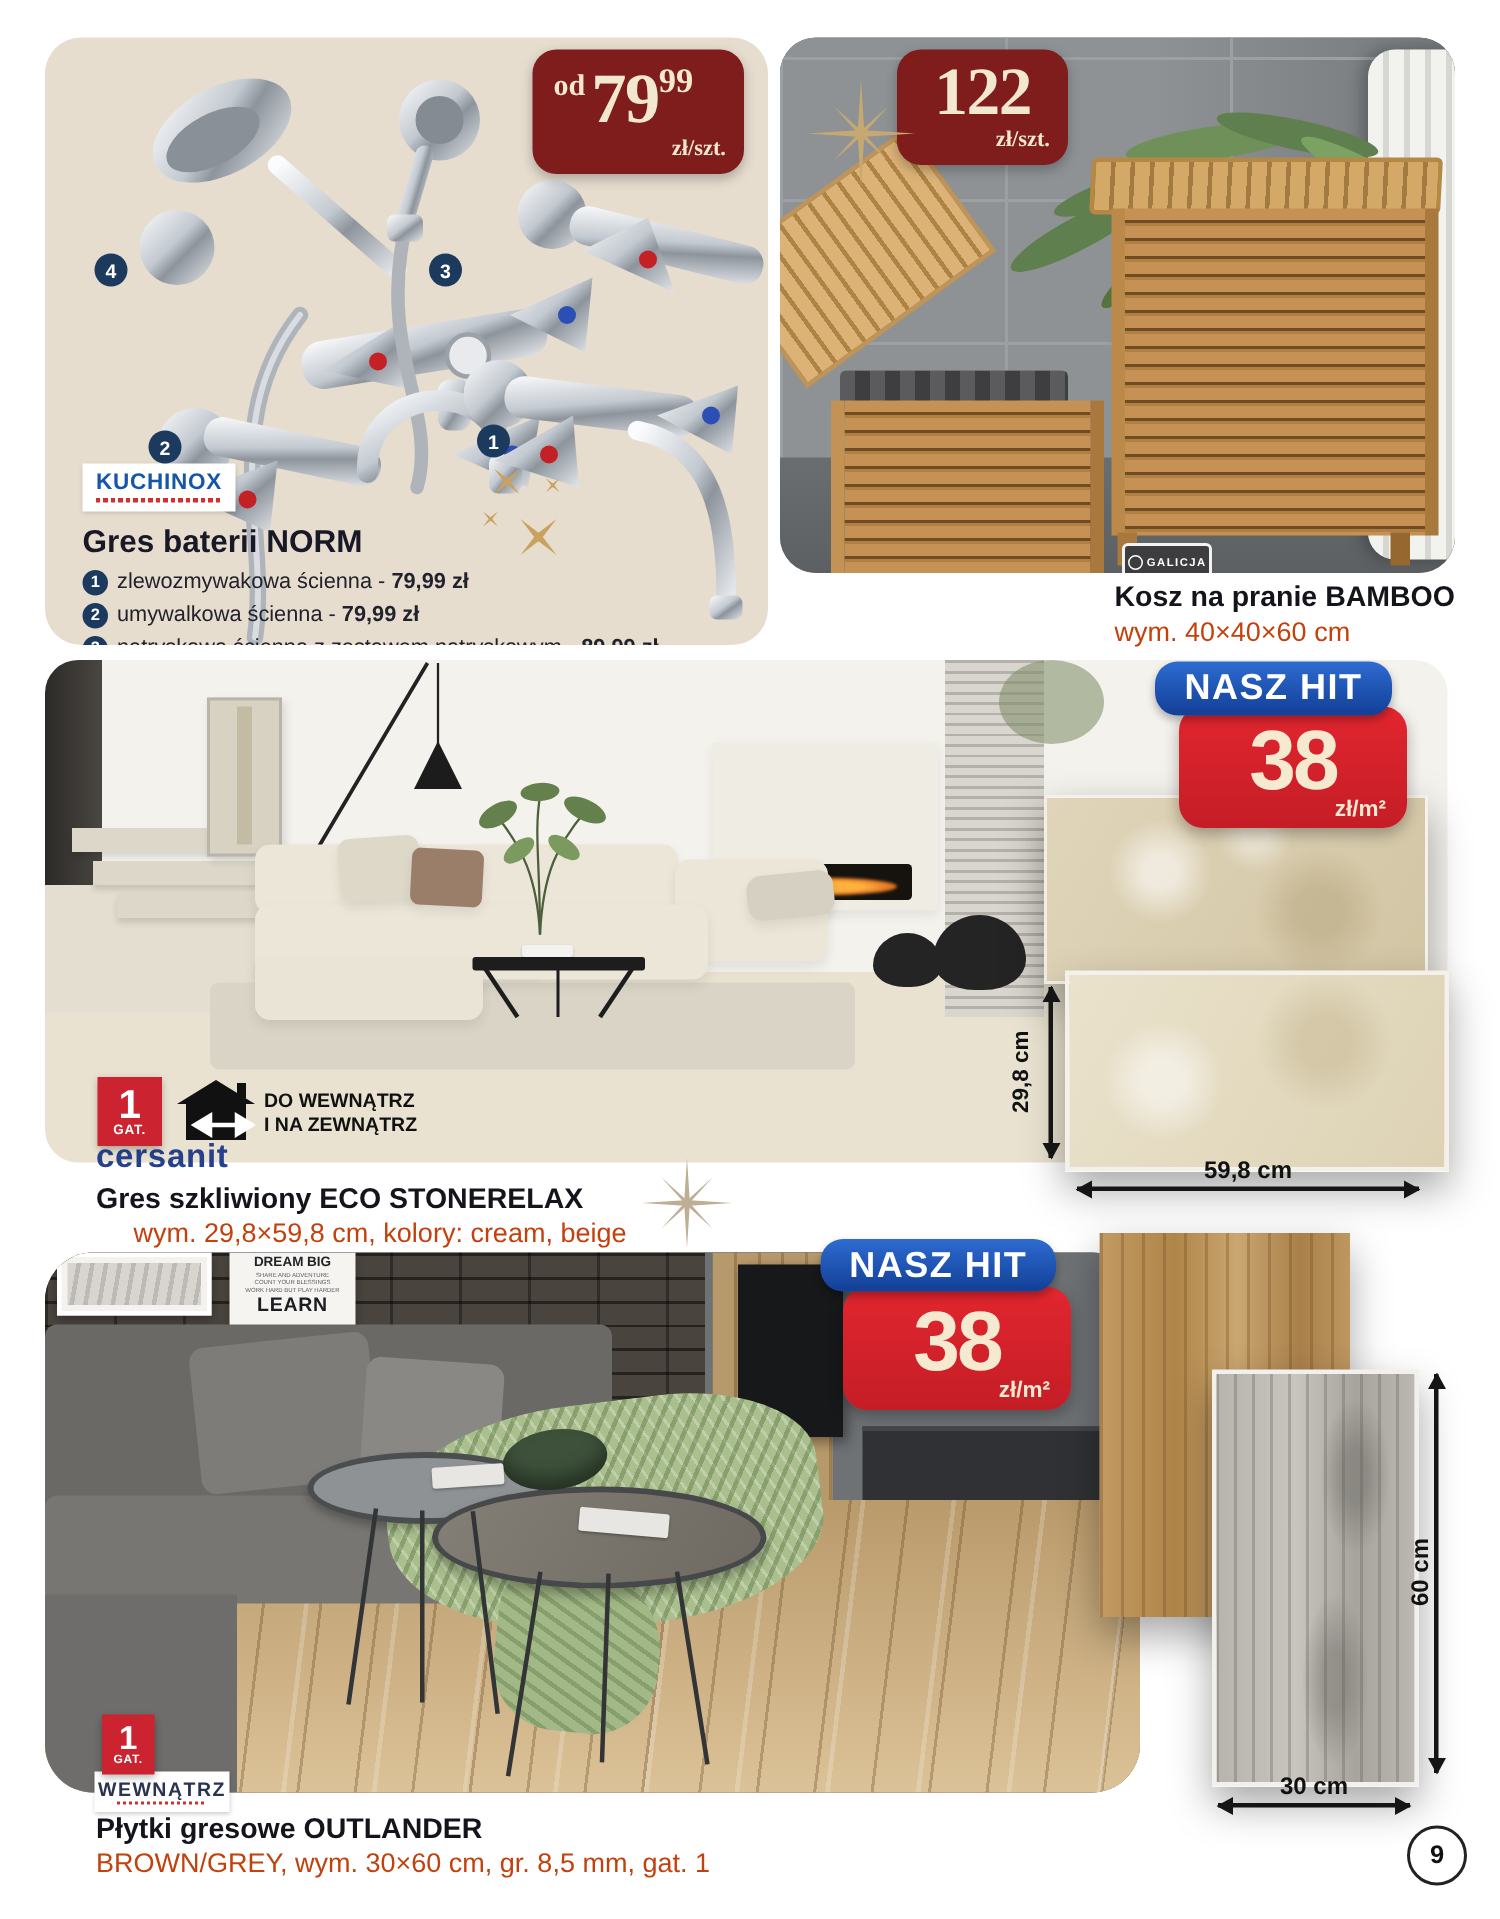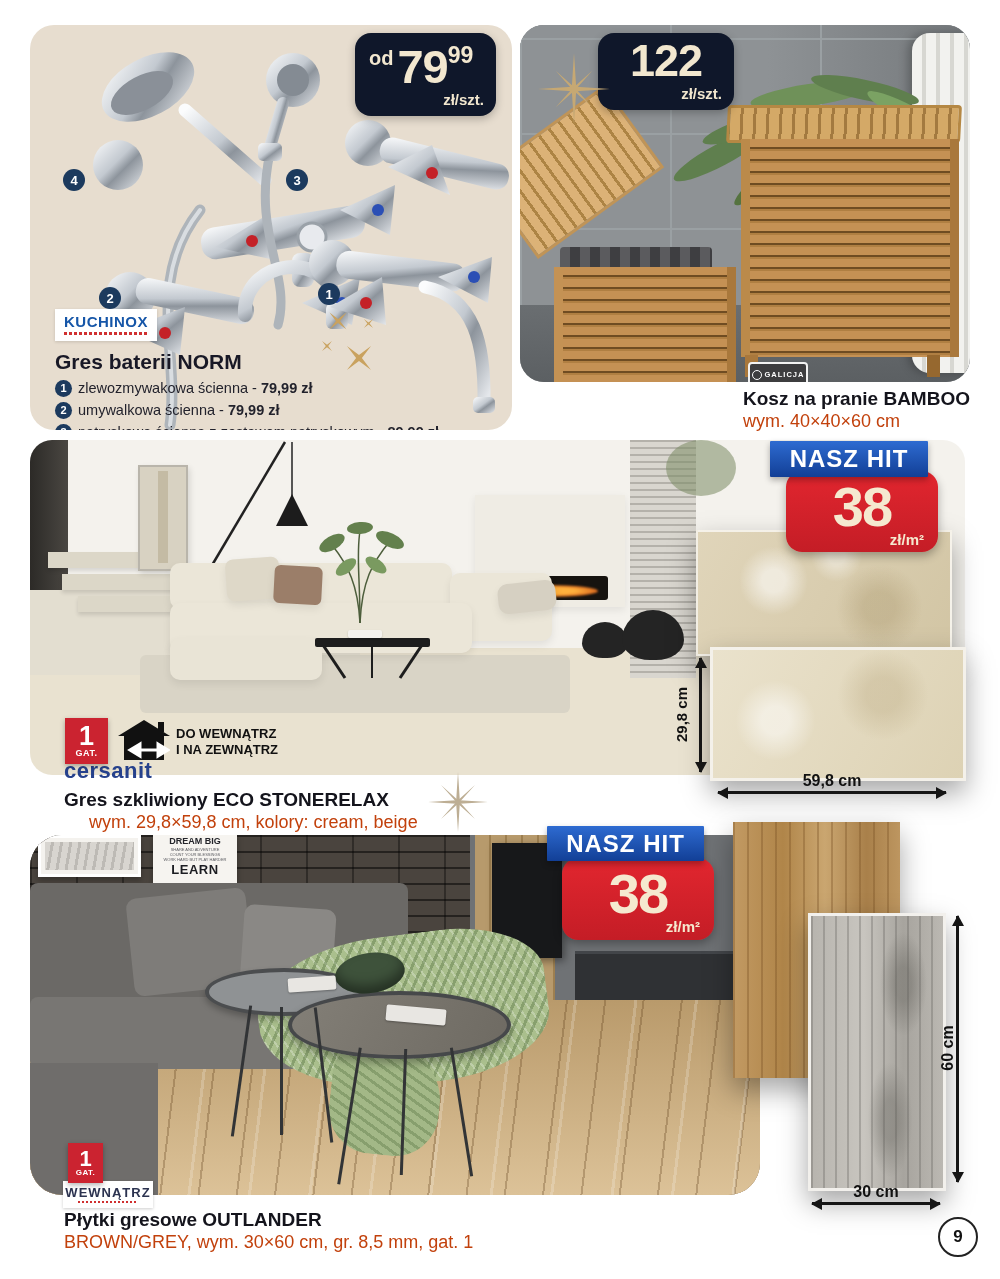--- a/index.html
+++ b/index.html
@@ -1,25 +1,25 @@
 <!DOCTYPE html>
 <html><head>
 <meta charset="utf-8">
 <style>
   html,body{margin:0;padding:0;background:#fff;}
   .page{position:relative;width:1000px;height:1279px;background:#ffffff;overflow:hidden;
         font-family:"Liberation Sans","DejaVu Sans",sans-serif;color:#15151d;}
   .abs{position:absolute;}
 
   
-  .navy-badge{position:absolute;background:#0f172a;border-radius:16px;color:#f2e7cf;
-              box-shadow:0 3px 8px rgba(0,0,0,.25);}
+  .navy-badge{position:absolute;background:#7f1d1d;border-radius:16px;color:#f2e7cf;
+              box-shadow:0 3px 8px rgba(0,0,0,.25);font-family:Liberation Serif, serif;}
   .navy-badge .unit{position:absolute;right:12px;bottom:8px;font-size:15px;font-weight:700;}
   .hit-blue{position:absolute;background:linear-gradient(180deg,#2e6bd1,#123f96);color:#fff;
-            border-radius:1px;display:flex;align-items:center;justify-content:center;
+            border-radius:15px;display:flex;align-items:center;justify-content:center;
             font-weight:800;font-size:24px;letter-spacing:1px;box-shadow:0 3px 6px rgba(0,0,0,.3);z-index:9;text-align:right;}
   .hit-red{position:absolute;background:linear-gradient(180deg,#e2262f,#c41d26);border-radius:16px;
            color:#f5e9cf;box-shadow:0 4px 10px rgba(0,0,0,.3);z-index:8;display:flex;flex-direction:column;align-items:center;}
   .hit-red .big{font-size:56px;font-weight:800;line-height:1;margin-top:8px;letter-spacing:-2px;}
   .hit-red .unit{align-self:flex-end;font-size:15px;font-weight:700;margin:-4px 14px 0 0;}
   .gat-badge{position:absolute;background:#cb2330;color:#fff;display:flex;flex-direction:column;
              align-items:center;justify-content:center;z-index:7;box-shadow:0 2px 5px rgba(0,0,0,.3);}
   .gat-badge .n{font-weight:800;line-height:.9;}
   .gat-badge .g{font-weight:800;letter-spacing:.5px;}
 
@@ -319,21 +319,21 @@
       <div class="bamboo-lid" style="position:absolute;left:-4px;top:2px;width:150px;height:96px;border:3px solid #c09457;transform:rotate(-36deg);transform-origin:bottom left;background:repeating-linear-gradient(90deg,#dcb277 0 9px,#ad8444 9px 12px);"></div>
       <div style="position:absolute;left:18px;top:92px;width:152px;height:26px;background:#4a4a4c;border-radius:4px 4px 0 0;background-image:repeating-linear-gradient(90deg,#5b5b5e 0 10px,#3e3e41 10px 20px);"></div>
       <div class="bamboo" style="position:absolute;left:12px;top:112px;width:164px;height:146px;border-left:9px solid #c49254;border-right:9px solid #a9783c;"></div>
     </div>
 
     <svg class="sparkle" style="left:18px;top:28px;width:72px;height:72px;" viewBox="0 0 100 100">
       <polygon points="50,0 53,47 100,50 53,53 50,100 47,53 0,50 47,47" fill="#c6a873"></polygon>
       <polygon points="50,14 52,48 86,50 52,52 50,86 48,52 14,50 48,48" fill="#c6a873" transform="rotate(45 50 50)"></polygon>
     </svg>
 
-    <div class="navy-badge" style="left:78px;top:8px;width:136px;height:77px;text-align:center;">
+    <div class="navy-badge" style="left:78px;top:8px;width:114px;height:77px;text-align:center;">
       <div style="font-size:45px;font-weight:800;letter-spacing:-1px;margin-top:2px;">122</div>
       <span class="unit">zł/szt.</span>
     </div>
 
     <div class="galicja">
       <span class="ring"></span>
       <span>GALICJA</span>
     </div>
   </div>
 

